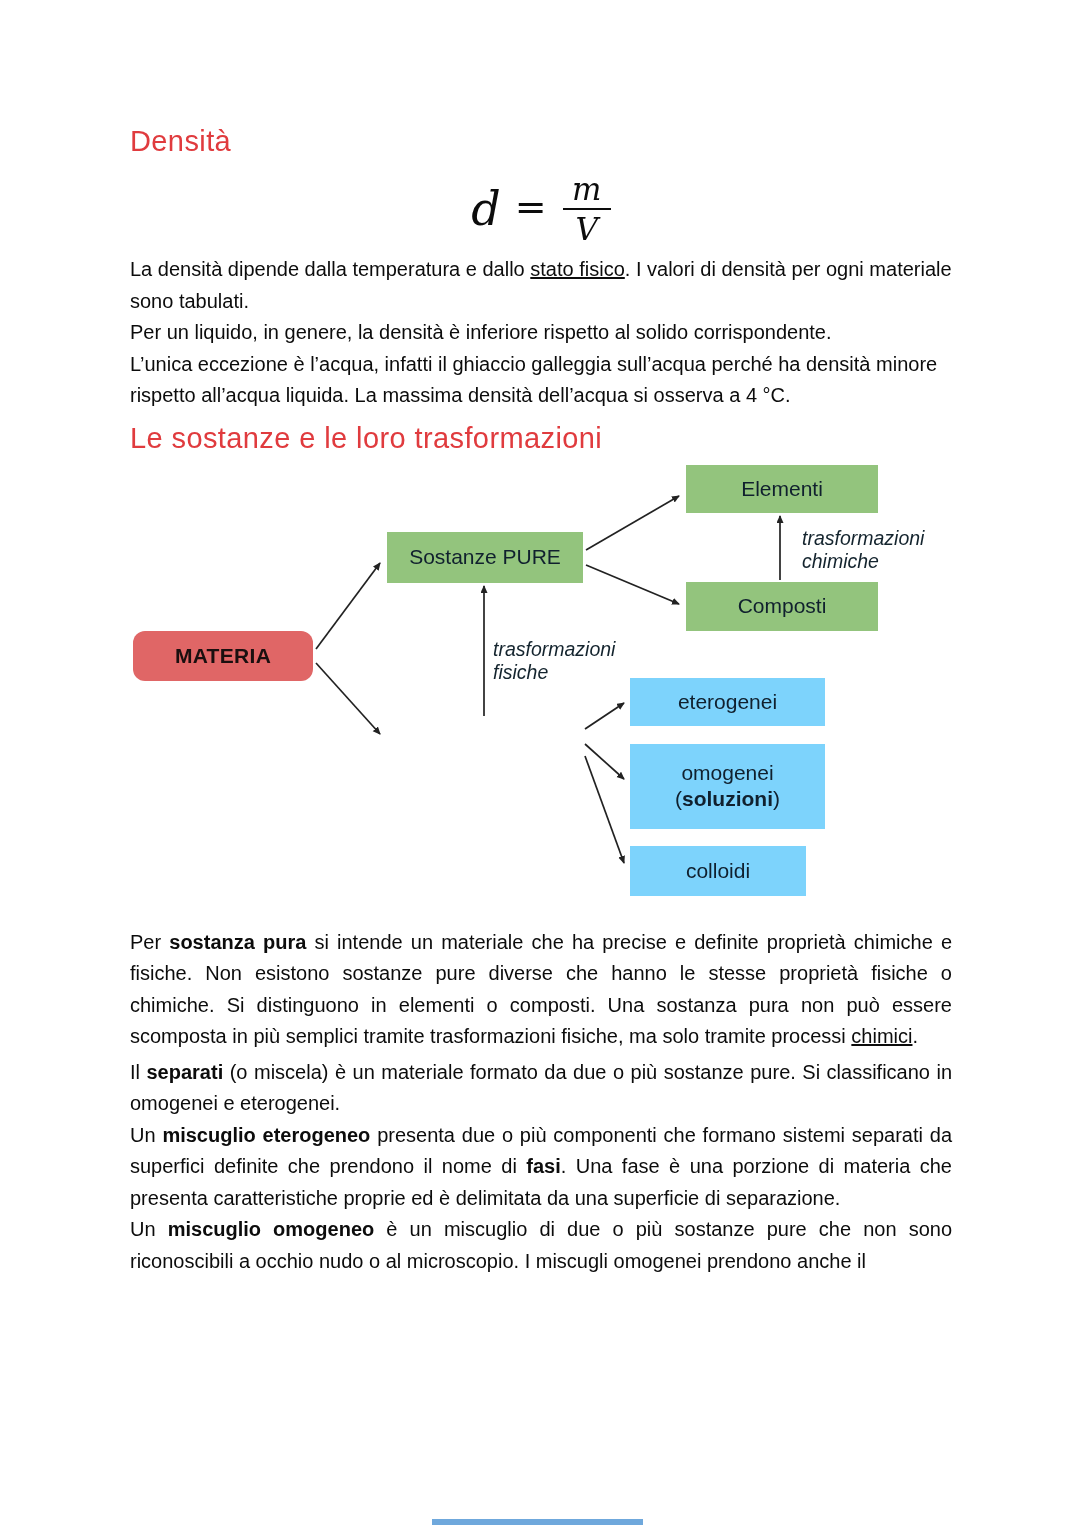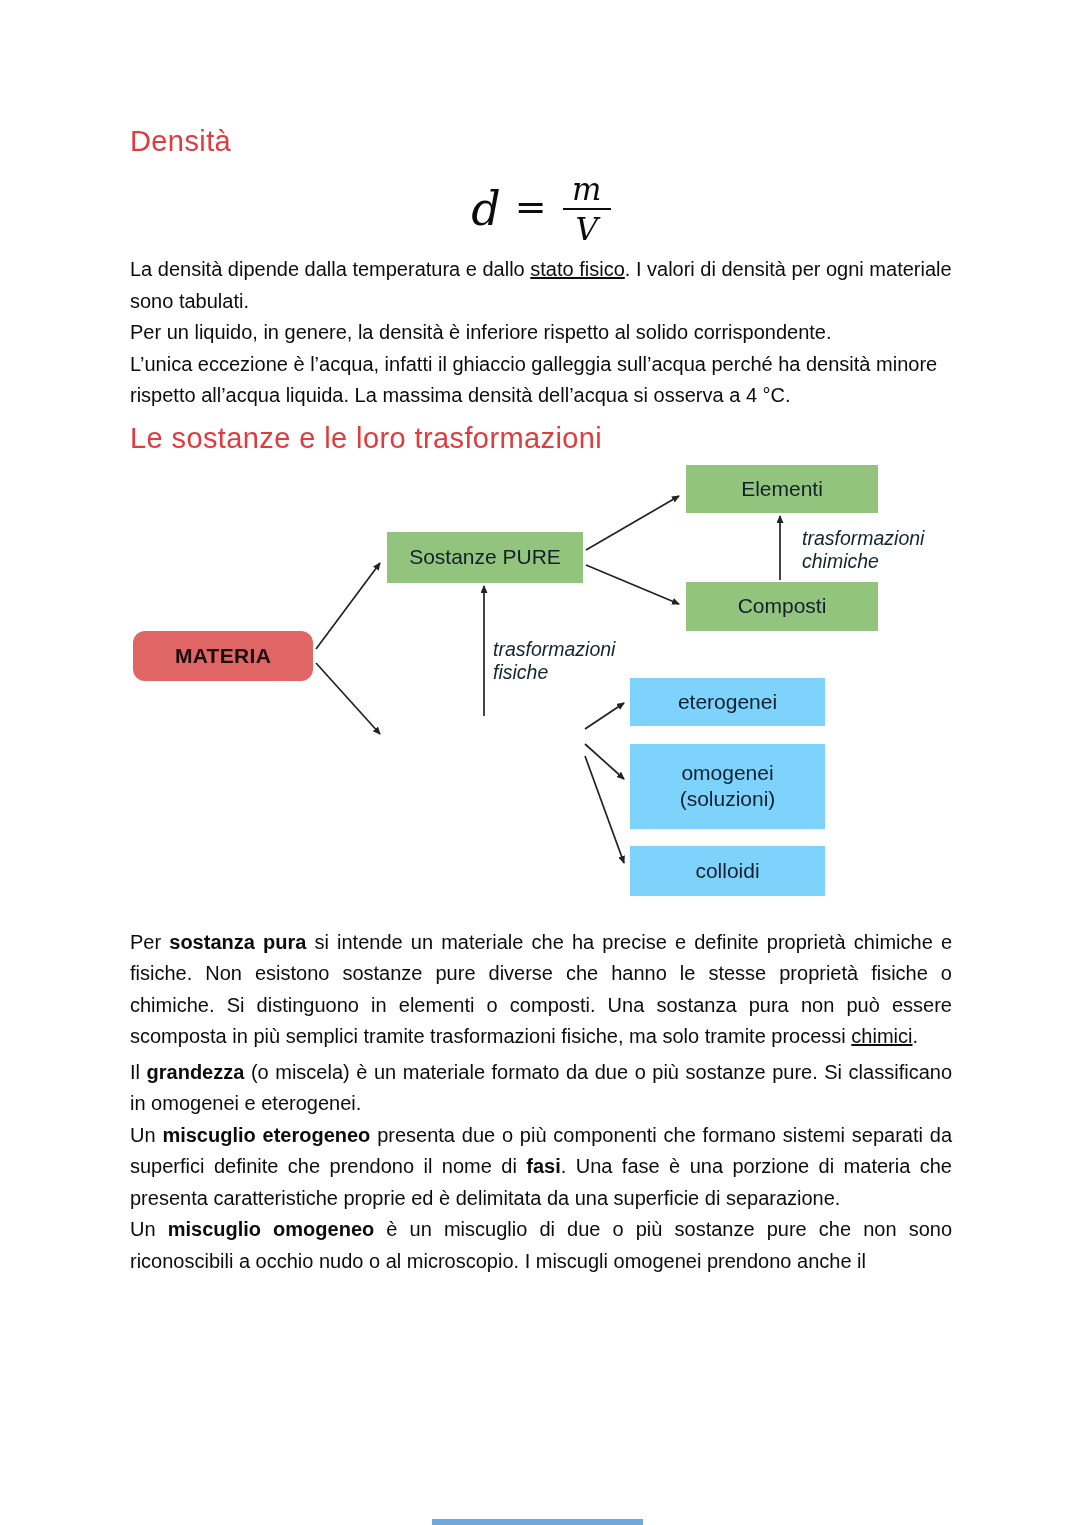--- a/index.html
+++ b/index.html
@@ -100,38 +100,38 @@
 
     <div class="node green" style="left:556px;top:0px;width:192px;height:48px;">Elementi</div>
 
     <div class="node green" style="left:556px;top:117px;width:192px;height:49px;">Composti</div>
 
 
     <div class="node blue" style="left:500px;top:213px;width:195px;height:48px;">eterogenei</div>
 
     <div class="node blue" style="left:500px;top:279px;width:195px;height:85px;">
       <span>omogenei</span>
-      <span><span>(</span><span style="font-weight: normal;">soluzioni</span><span>)</span></span>
+      <span><span>(</span><span style="font-weight: bold;">soluzioni</span><span>)</span></span>
     </div>
 
-    <div class="node blue" style="left:500px;top:381px;width:195px;height:50px;">colloidi</div>
+    <div class="node blue" style="left:500px;top:381px;width:176px;height:50px;">colloidi</div>
 
     <div class="edge-label" style="left:672px;top:62px;">
       <div>trasformazioni</div>
       <div>chimiche</div>
     </div>
 
     <div class="edge-label" style="left:363px;top:173px;">
       <div>trasformazioni</div>
       <div>fisiche</div>
     </div>
 
   </div>
 
   <p class="body" id="para-pure"><span>Per </span><span style="font-weight: bold;">sostanza pura</span><span> si intende un materiale che ha precise e definite proprietà chimiche e fisiche. Non esistono sostanze pure diverse che hanno le stesse proprietà fisiche o chimiche. Si distinguono in elementi o composti. Una sostanza pura non può essere scomposta in più semplici tramite trasformazioni fisiche, ma solo tramite processi </span><span style="text-decoration: underline;">chimici</span><span>.</span></p>
 
-  <p class="body" id="para-mix"><span>Il </span><span style="font-weight: bold;">grandezza</span><span> (o miscela) è un materiale formato da due o più sostanze pure. Si classificano in omogenei e eterogenei.
+  <p class="body" id="para-mix"><span>Il </span><span style="font-weight: bold;">separati</span><span> (o miscela) è un materiale formato da due o più sostanze pure. Si classificano in omogenei e eterogenei.
 Un </span><span style="font-weight: bold;">miscuglio eterogeneo</span><span> presenta due o più componenti che formano sistemi separati da superfici definite che prendono il nome di </span><span style="font-weight: bold;">fasi</span><span>. Una fase è una porzione di materia che presenta caratteristiche proprie ed è delimitata da una superficie di separazione.
 Un </span><span style="font-weight: bold;">miscuglio omogeneo</span><span> è un miscuglio di due o più sostanze pure che non sono riconoscibili a occhio nudo o al microscopio. I miscugli omogenei prendono anche il</span></p>
 
 </div>
 
 <div class="peek-strip"></div>
 
 </body></html>

